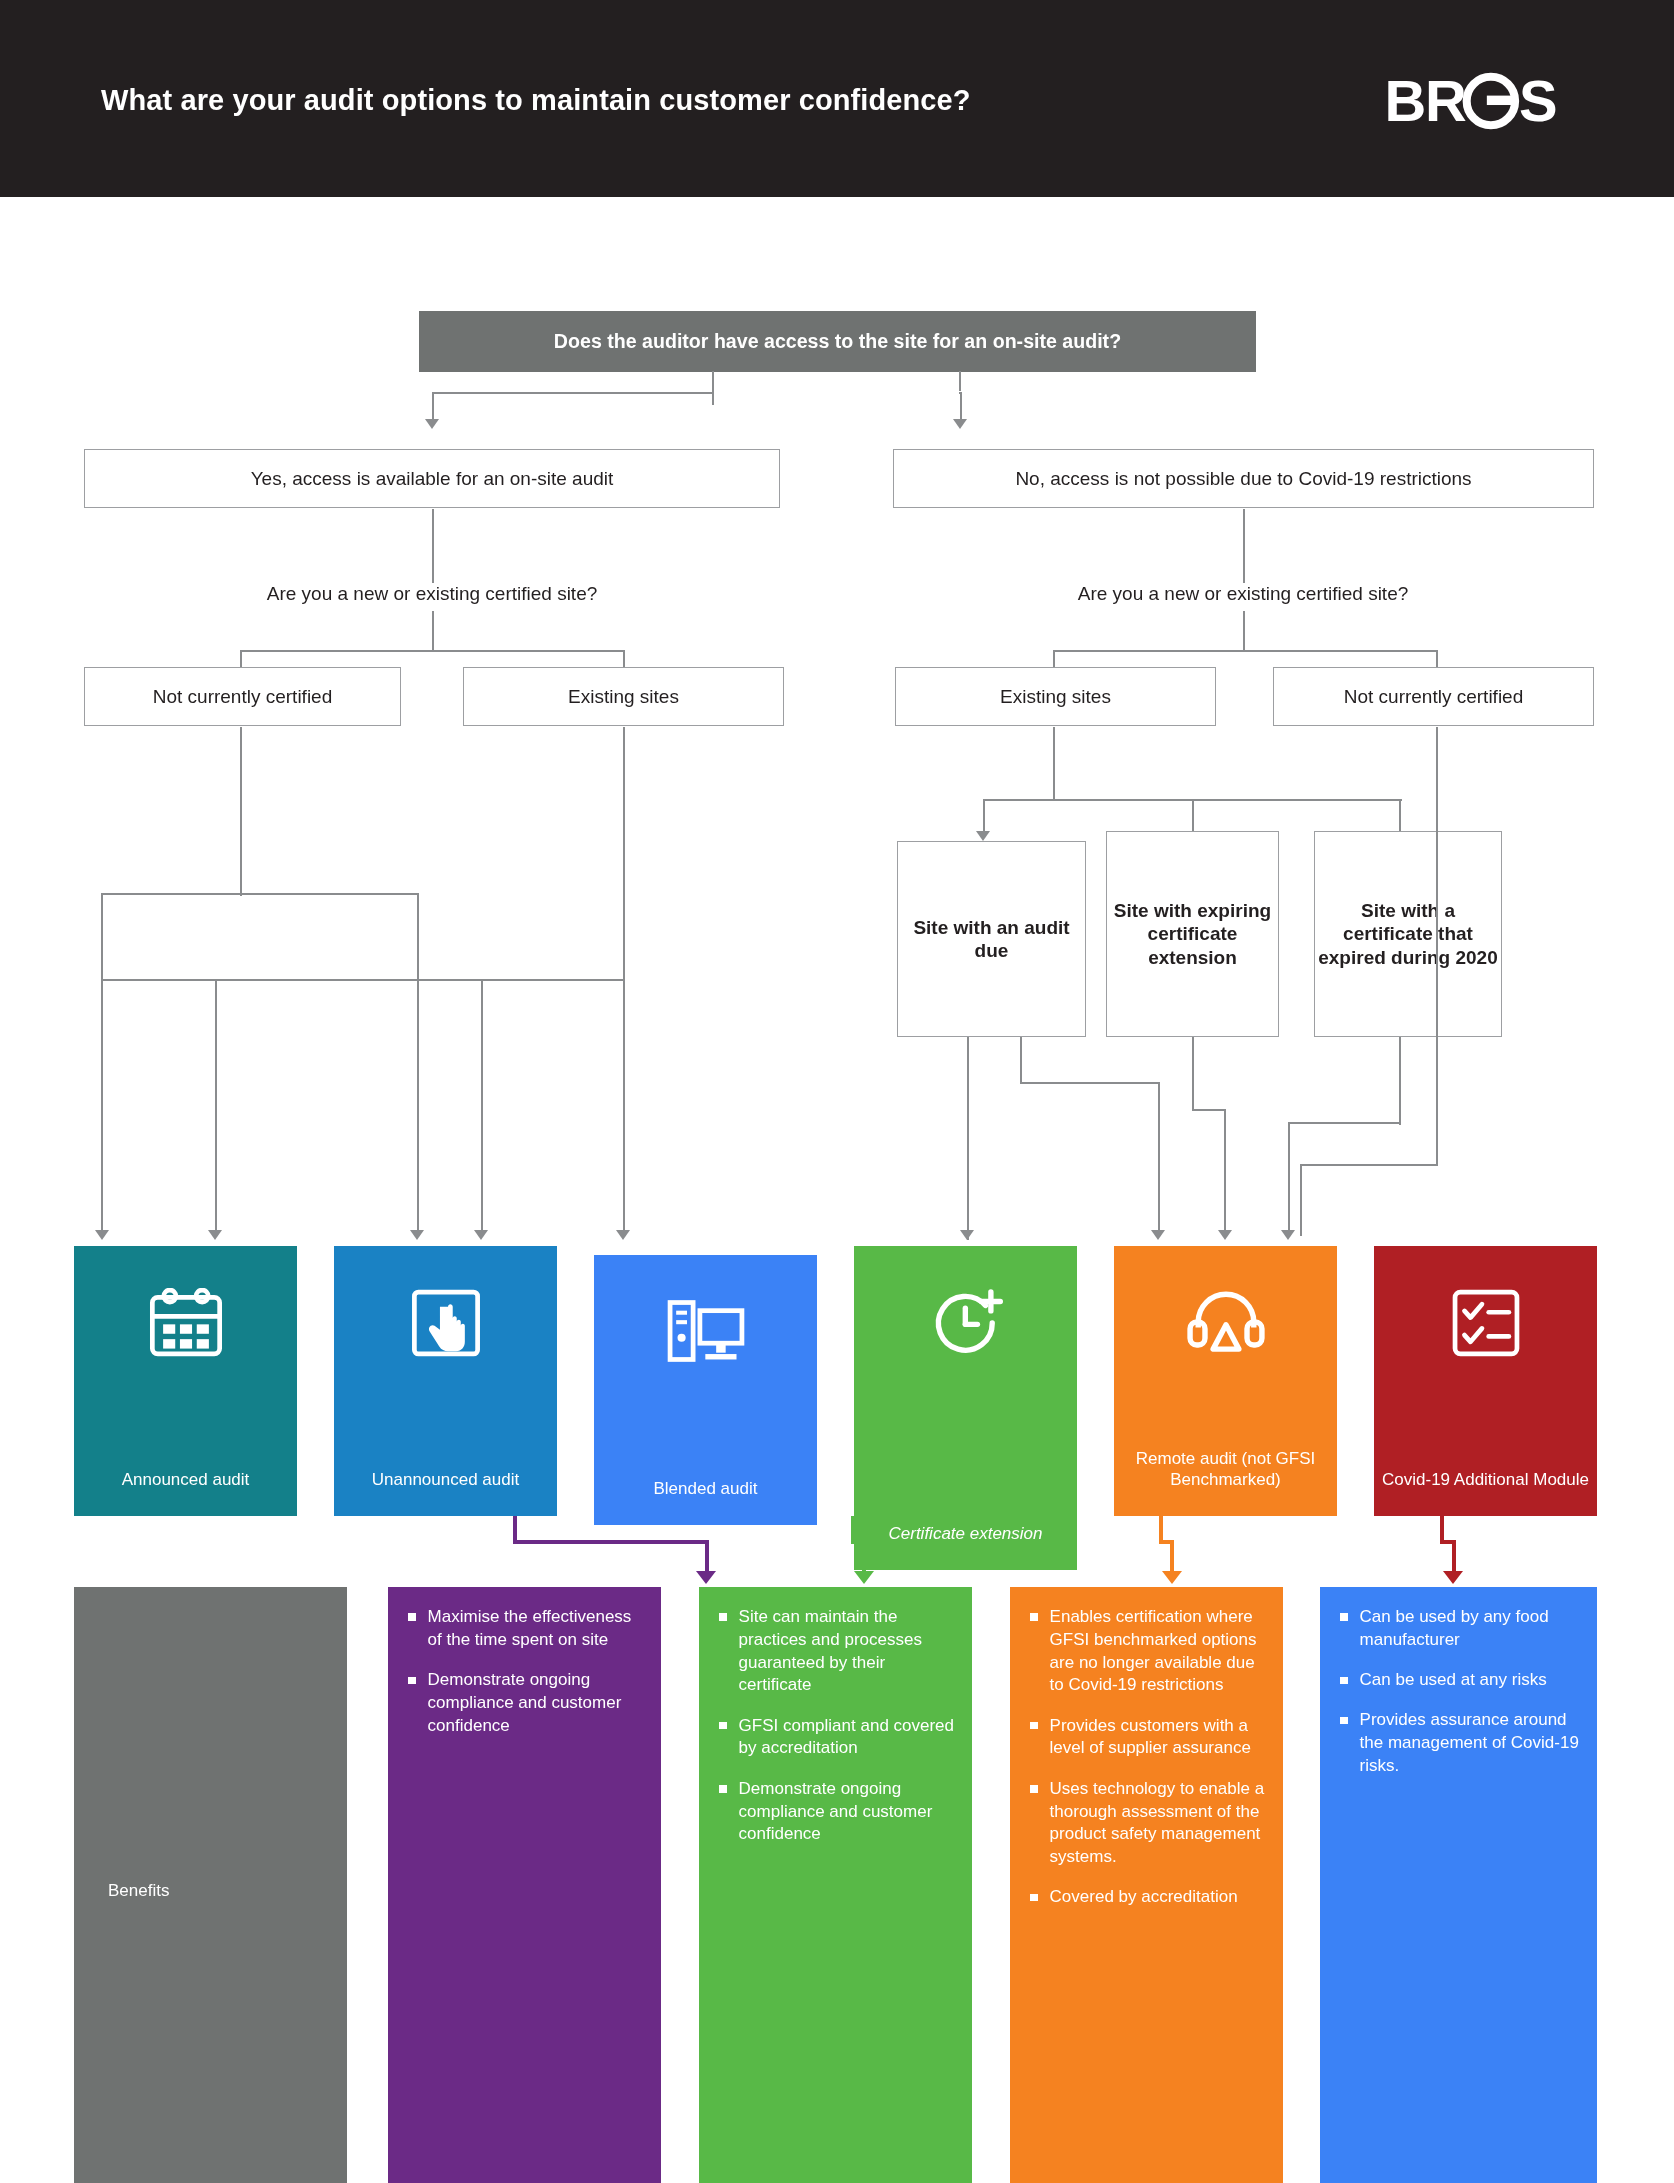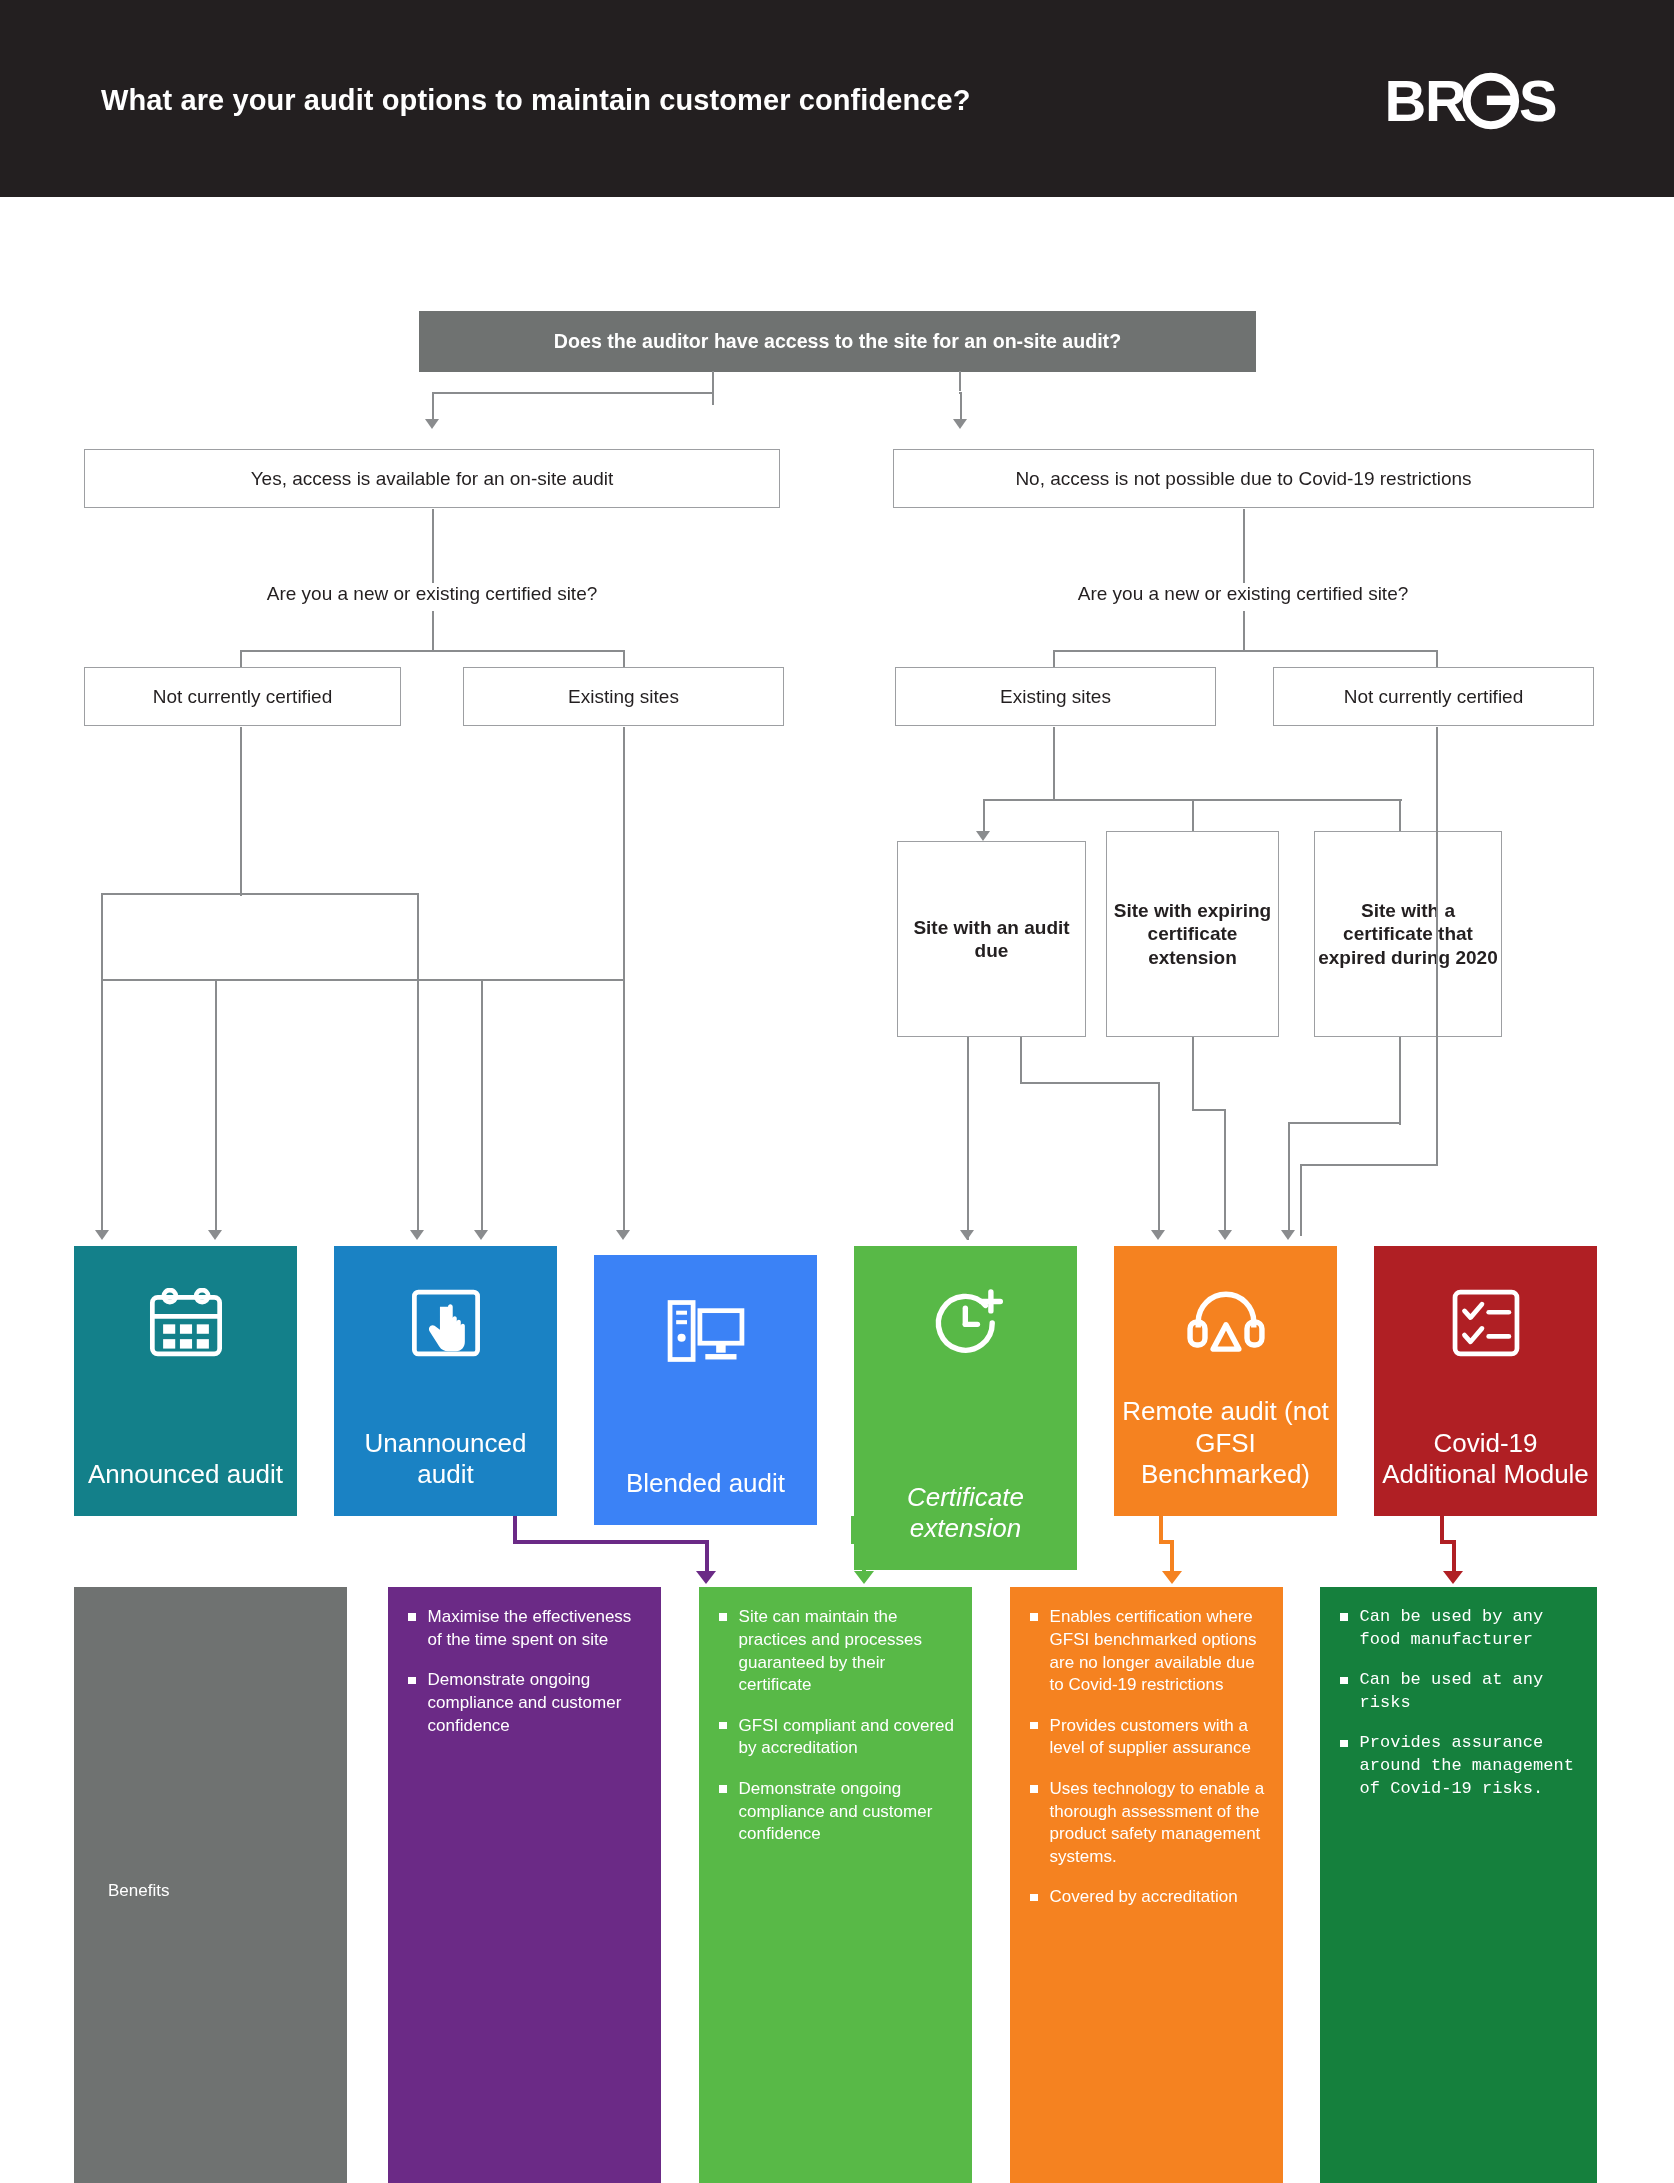--- a/index.html
+++ b/index.html
@@ -64,41 +64,41 @@
 
   
   .card {
     position:absolute; box-sizing:border-box;
     display:flex; flex-direction:column; align-items:center;
     color:#ffffff;
   }
   .card .icon { margin-top:42px; }
   .card .card-label {
     margin-top:auto; margin-bottom:26px;
-    font-size:26px; line-height:1.2; text-align:center;
+    font-size:17px; line-height:1.2; text-align:center;
     font-weight:normal; padding:0 5px;
   }
   .card.teal   { background:#13808a; }
   .card.blue   { background:#1a82c4; }
   .card.purple { background:#3b82f6;margin-top:9px; }
   .card.green  { background:#58b947; }
   .card.orange { background:#f58220; }
   .card.red    { background:#b01f24; }
 
   
   .benefits {
     position:absolute; box-sizing:border-box;
     color:#ffffff; padding:19px 17.6px 13.5px 17.6px;
     font-size:17px; line-height:1.34;
   }
   .benefits.grey   { background:#6f7271; }
   .benefits.purple { background:#6b2a86; }
   .benefits.green  { background:#58b947; }
   .benefits.orange { background:#f58220; }
-  .benefits.red    { background:#15803d;font-family:Liberation Mono, monospace; }
+  .benefits.red    { background:#3b82f6; }
   .benefits ul { list-style:none; margin:0; padding:0; }
   .benefits li {
     position:relative; padding-left:22px; margin-bottom:17.6px;
   }
   .benefits li:before {
     content:""; position:absolute; left:2.7px; top:7.4px;
     width:7.4px; height:7.4px; background:#ffffff;
   }
   .benefits-label {
     position:absolute; left:108px; top:1881px;

